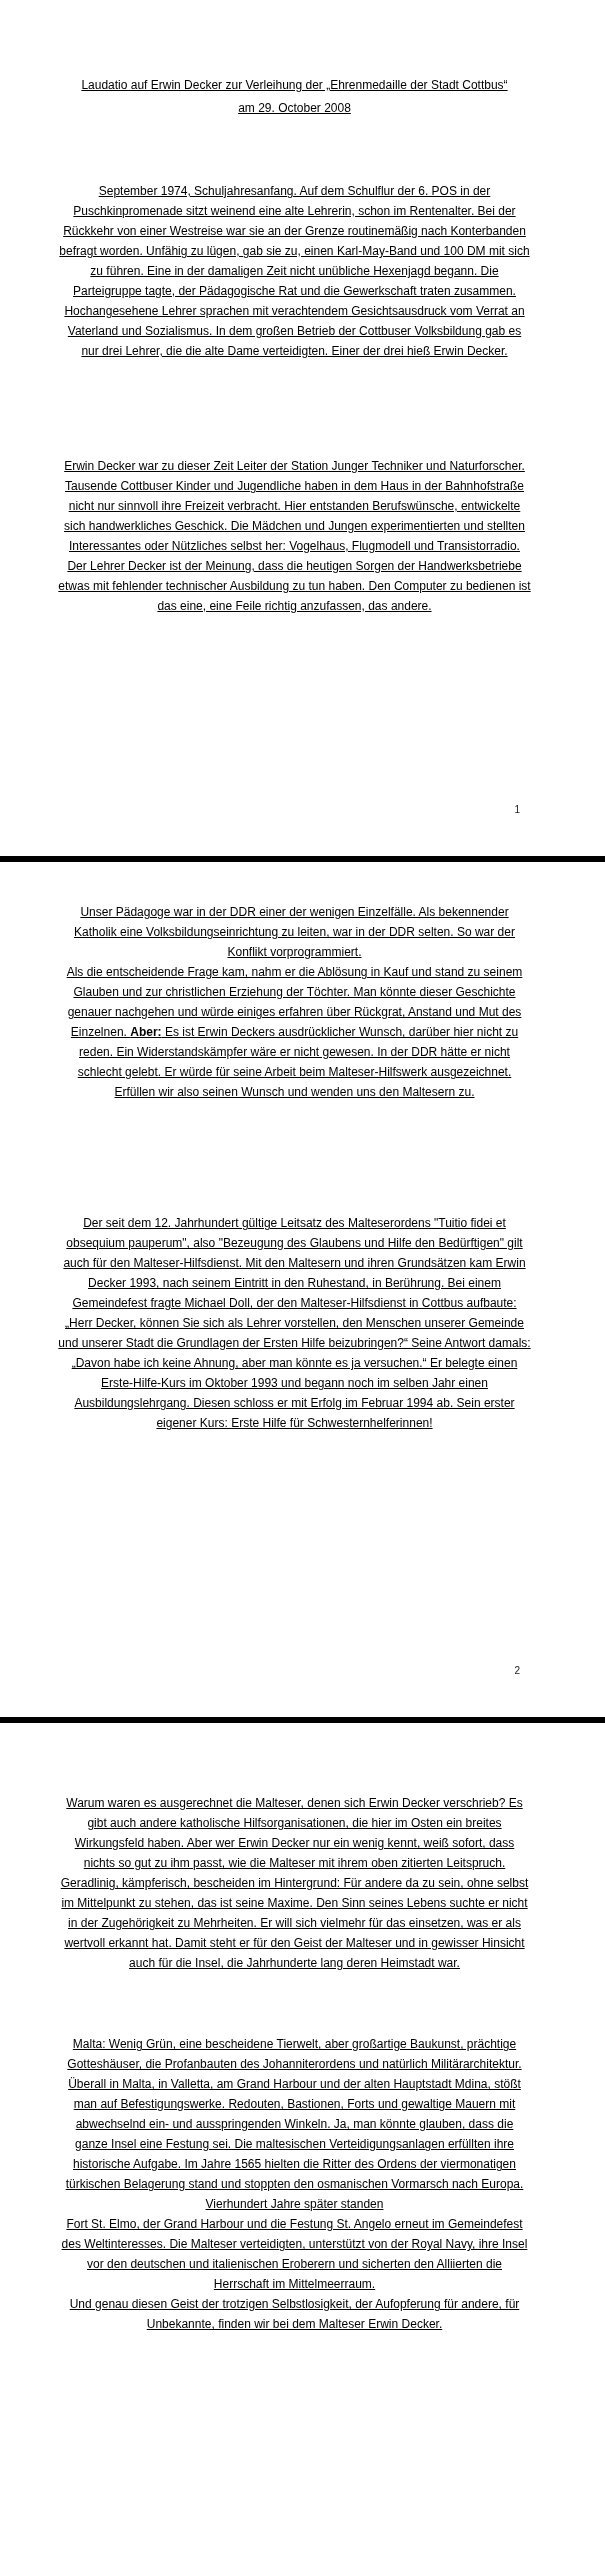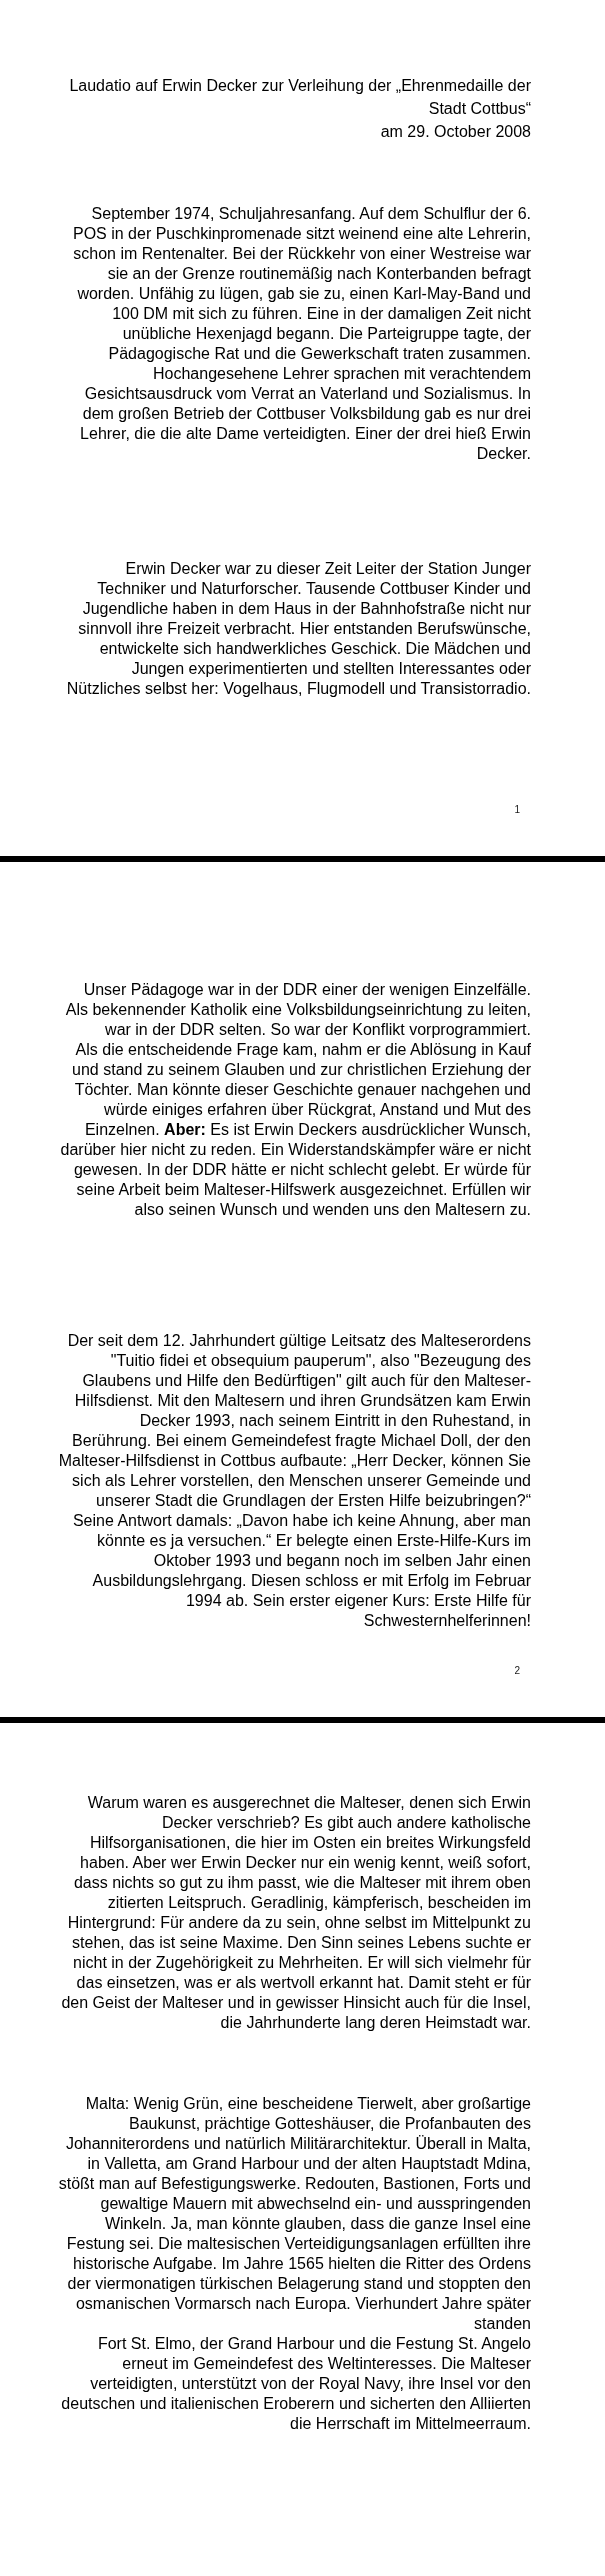--- a/index.html
+++ b/index.html
@@ -22,26 +22,27 @@
   .page-2 { height: 855px; }
   .page-3 { height: 1101px; }
   .separator {
     width: 605px;
     height: 6.1px;
     background: #000000;
   }
   .content {
     margin-left: 58px;
     width: 473px;
-    font-size: 16px;
+    font-size: 12px;
     line-height: 20px;
-    text-align: right;
+    text-align: center;
+    text-decoration: underline;
   }
   .page-1 .content { padding-top: 74px; }
-  .page-2 .content { padding-top: 118px; }
+  .page-2 .content { padding-top: 40px; }
   .page-3 .content { padding-top: 70px; }
   .title p {
     margin: 0;
     line-height: 23px;
   }
   .content p {
     margin: 0;
   }
   .gap-title  { margin-top: 61px !important; }
   .gap-large  { margin-top: 95px !important; }
@@ -61,20 +62,21 @@
 <body>
 
 <section class="page page-1">
   <div class="content">
     <div class="title">
       <p>Laudatio auf Erwin Decker zur Verleihung der „Ehrenmedaille der Stadt Cottbus“</p>
       <p>am 29. October 2008</p>
     </div>
     <p class="gap-title">September 1974, Schuljahresanfang. Auf dem Schulflur der 6. POS in der Puschkinpromenade sitzt weinend eine alte Lehrerin, schon im Rentenalter. Bei der Rückkehr von einer Westreise war sie an der Grenze routinemäßig nach Konterbanden befragt worden. Unfähig zu lügen, gab sie zu, einen Karl-May-Band und 100 DM mit sich zu führen. Eine in der damaligen Zeit nicht unübliche Hexenjagd begann. Die Parteigruppe tagte, der Pädagogische Rat und die Gewerkschaft traten zusammen. Hochangesehene Lehrer sprachen mit verachtendem Gesichtsausdruck vom Verrat an Vaterland und Sozialismus. In dem großen Betrieb der Cottbuser Volksbildung gab es nur drei Lehrer, die die alte Dame verteidigten. Einer der drei hieß Erwin Decker.</p>
     <p class="gap-large">Erwin Decker war zu dieser Zeit Leiter der Station Junger Techniker und Naturforscher. Tausende Cottbuser Kinder und Jugendliche haben in dem Haus in der Bahnhofstraße nicht nur sinnvoll ihre Freizeit verbracht. Hier entstanden Berufswünsche, entwickelte sich handwerkliches Geschick. Die Mädchen und Jungen experimentierten und stellten Interessantes oder Nützliches selbst her: Vogelhaus, Flugmodell und Transistorradio.</p>
+    <p>Der Lehrer Decker ist der Meinung, dass die heutigen Sorgen der Handwerksbetriebe etwas mit fehlender technischer Ausbildung zu tun haben. Den Computer zu bedienen ist das eine, eine Feile richtig anzufassen, das andere.</p>
   </div>
   <div class="page-number">1</div>
 </section>
 
 <div class="separator"></div>
 
 <section class="page page-2">
   <div class="content">
     <p>Unser Pädagoge war in der DDR einer der wenigen Einzelfälle. Als bekennender Katholik eine Volksbildungseinrichtung zu leiten, war in der DDR selten. So war der Konflikt vorprogrammiert.</p>
     <p><span>Als die entscheidende Frage kam, nahm er die Ablösung in Kauf und stand zu seinem Glauben und zur christlichen Erziehung der Töchter. Man könnte dieser Geschichte genauer nachgehen und würde einiges erfahren über Rückgrat, Anstand und Mut des Einzelnen. </span><span class="bold">Aber:</span><span> Es ist Erwin Deckers ausdrücklicher Wunsch, darüber hier nicht zu reden. Ein Widerstandskämpfer wäre er nicht gewesen. In der DDR hätte er nicht schlecht gelebt. Er würde für seine Arbeit beim Malteser-Hilfswerk ausgezeichnet. Erfüllen wir also seinen Wunsch und wenden uns den Maltesern zu.</span></p>
@@ -83,16 +85,17 @@
   <div class="page-number">2</div>
 </section>
 
 <div class="separator"></div>
 
 <section class="page page-3">
   <div class="content">
     <p>Warum waren es ausgerechnet die Malteser, denen sich Erwin Decker verschrieb? Es gibt auch andere katholische Hilfsorganisationen, die hier im Osten ein breites Wirkungsfeld haben. Aber wer Erwin Decker nur ein wenig kennt, weiß sofort, dass nichts so gut zu ihm passt, wie die Malteser mit ihrem oben zitierten Leitspruch. Geradlinig, kämpferisch, bescheiden im Hintergrund: Für andere da zu sein, ohne selbst im Mittelpunkt zu stehen, das ist seine Maxime. Den Sinn seines Lebens suchte er nicht in der Zugehörigkeit zu Mehrheiten. Er will sich vielmehr für das einsetzen, was er als wertvoll erkannt hat. Damit steht er für den Geist der Malteser und in gewisser Hinsicht auch für die Insel, die Jahrhunderte lang deren Heimstadt war.</p>
     <p class="gap-para">Malta: Wenig Grün, eine bescheidene Tierwelt, aber großartige Baukunst, prächtige Gotteshäuser, die Profanbauten des Johanniterordens und natürlich Militärarchitektur. Überall in Malta, in Valletta, am Grand Harbour und der alten Hauptstadt Mdina, stößt man auf Befestigungswerke. Redouten, Bastionen, Forts und gewaltige Mauern mit abwechselnd ein- und ausspringenden Winkeln. Ja, man könnte glauben, dass die ganze Insel eine Festung sei. Die maltesischen Verteidigungsanlagen erfüllten ihre historische Aufgabe. Im Jahre 1565 hielten die Ritter des Ordens der viermonatigen türkischen Belagerung stand und stoppten den osmanischen Vormarsch nach Europa. Vierhundert Jahre später standen</p>
     <p>Fort St. Elmo, der Grand Harbour und die Festung St. Angelo erneut im Gemeindefest des Weltinteresses. Die Malteser verteidigten, unterstützt von der Royal Navy, ihre Insel vor den deutschen und italienischen Eroberern und sicherten den Alliierten die Herrschaft im Mittelmeerraum.</p>
+    <p>Und genau diesen Geist der trotzigen Selbstlosigkeit, der Aufopferung für andere, für Unbekannte, finden wir bei dem Malteser Erwin Decker.</p>
   </div>
   <div class="page-number">3</div>
 </section>
 
 
 </body></html>

